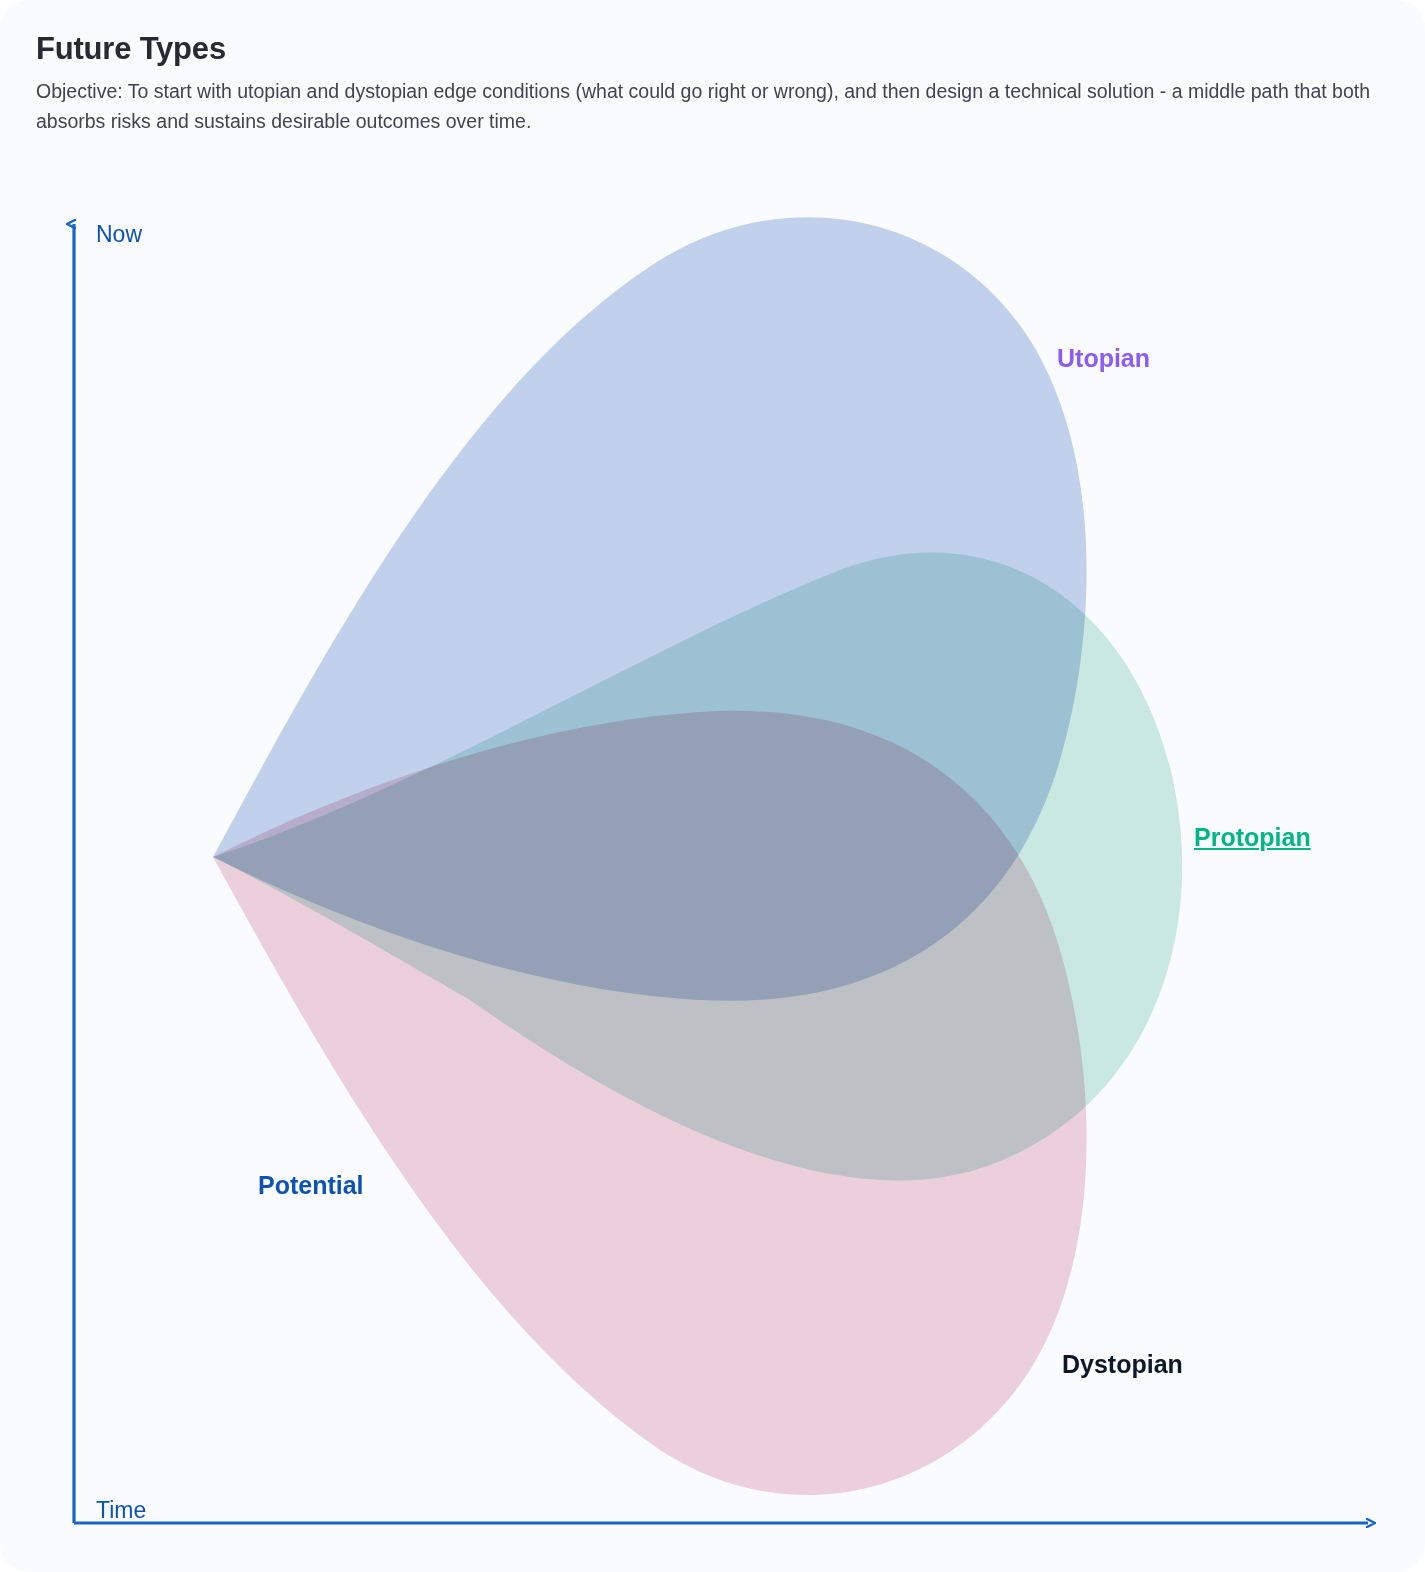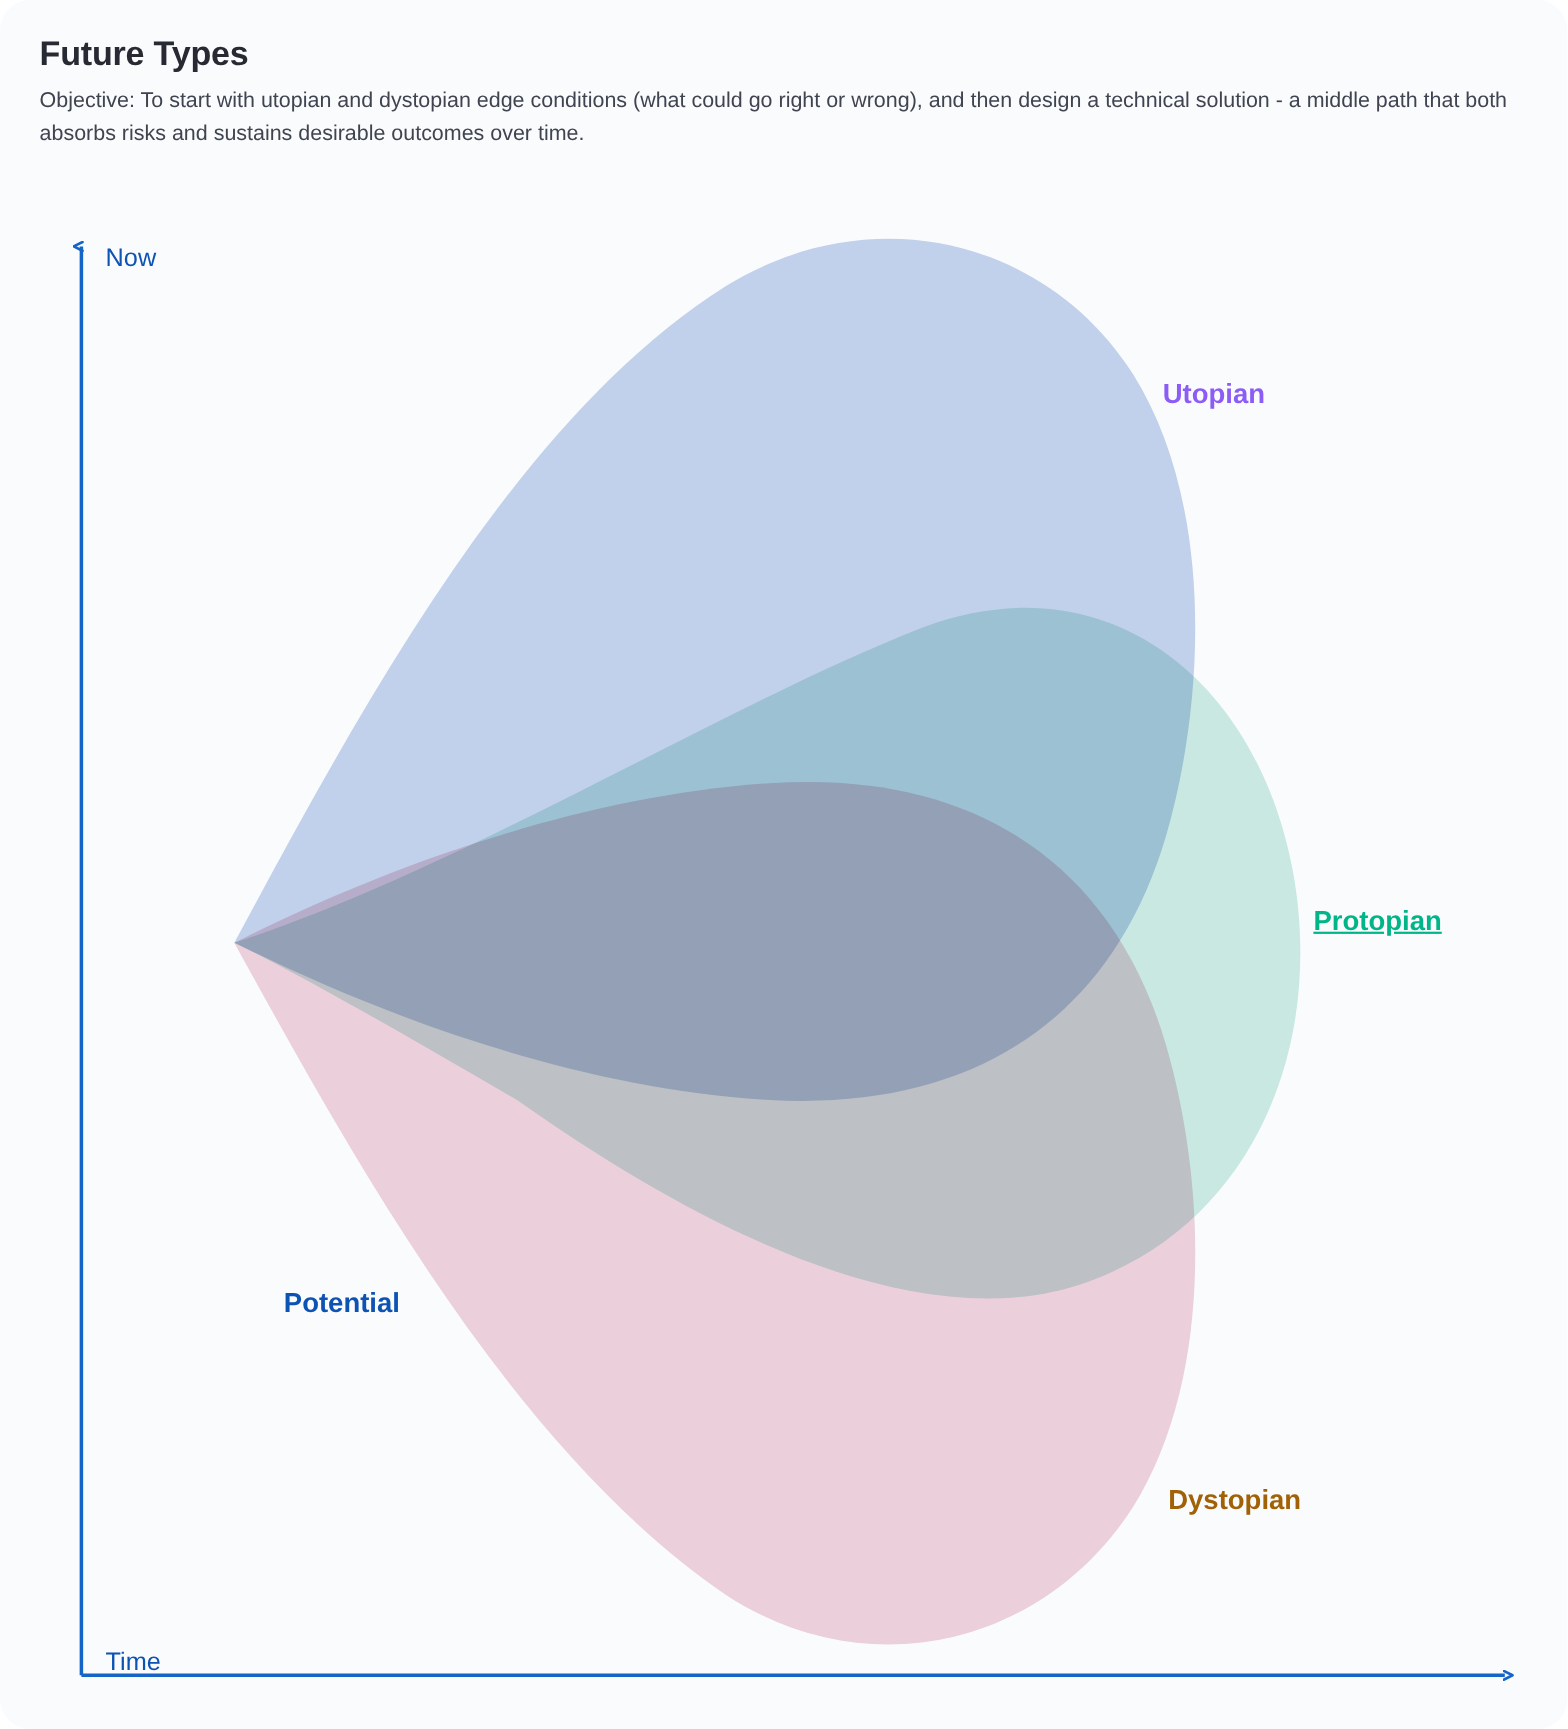--- a/index.html
+++ b/index.html
@@ -123,17 +123,17 @@
   </svg>
 
   <div class="axis-label" id="label-now" style="color:#0d53b3">Now</div>
 
   <div class="axis-label" id="label-time" style="color:#0d53b3">Time</div>
 
   <div class="region-label" id="label-utopian" style="color:#8b5cf6">Utopian</div>
 
   <div class="region-label" id="label-protopian" style="color:#00b588">Protopian</div>
 
-  <div class="region-label" id="label-dystopian" style="color:#a16207">Dystopian</div>
+  <div class="region-label" id="label-dystopian" style="color:#0f172a">Dystopian</div>
 
   <div class="region-label" id="label-potential" style="color:#0d53b3">Potential</div>
 
 </div>
 
 </body></html>

